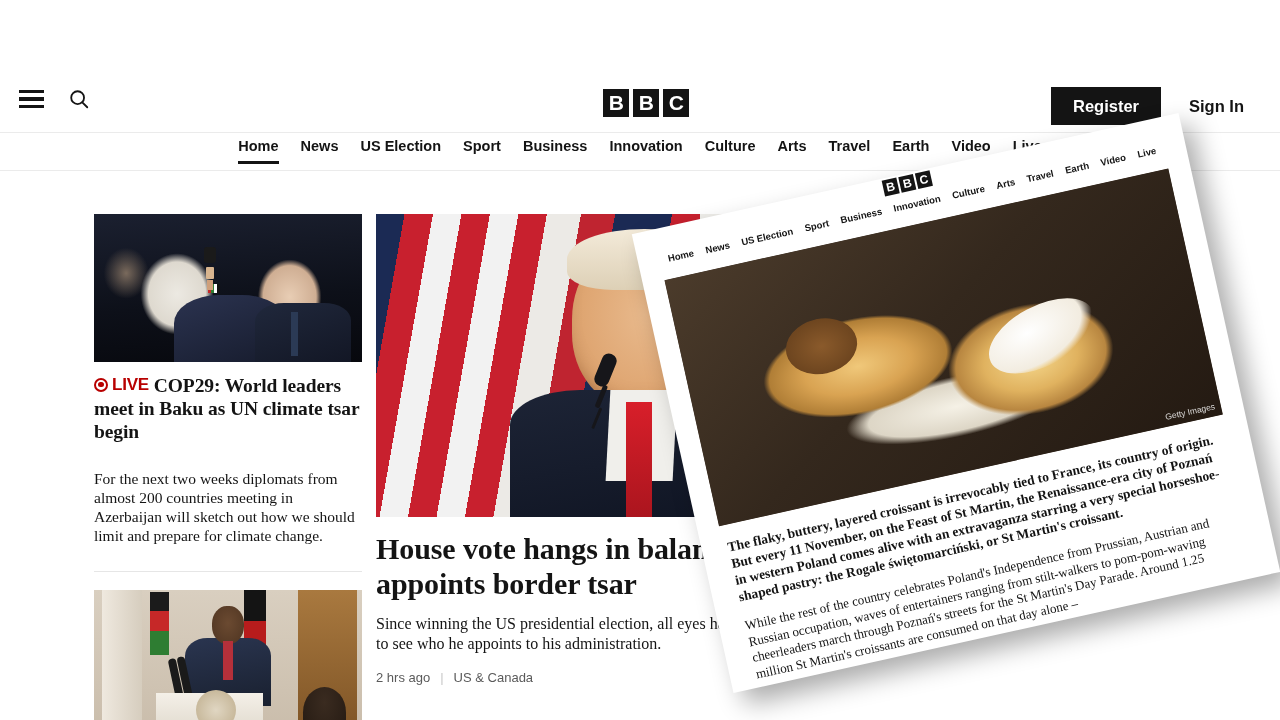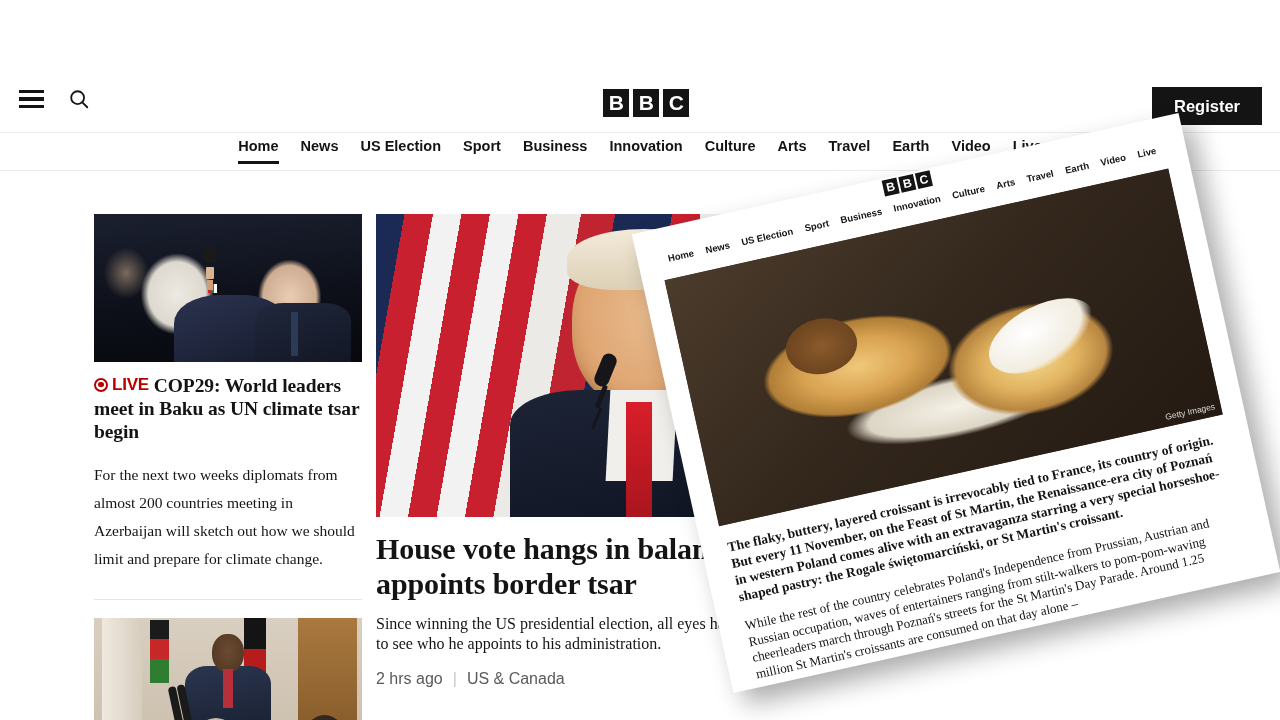--- a/index.html
+++ b/index.html
@@ -205,30 +205,30 @@
     font-weight: 700;
     color: #141414;
     letter-spacing: -0.1px;
   }
   .headline.h-small { font-size: 19.5px; line-height: 23px; margin-top: 11px; }
   .headline.h-big { font-size: 30px; line-height: 35px; margin-top: 14px; }
 
   .summary {
     font-family: "Liberation Serif", serif;
     font-size: 15.5px;
-    line-height: 28px;
+    line-height: 19px;
     color: #141414;
-    margin-top: 18px;
+    margin-top: 26px;
   }
   .summary.big { font-size: 16px; line-height: 20px; margin-top: 13px; }
 
   .meta {
     margin-top: 16px;
     font-family: "Liberation Sans", sans-serif;
-    font-size: 16px;
+    font-size: 13px;
     color: #5a5a5a;
     display: flex;
     align-items: center;
     gap: 10px;
   }
   .meta .sep { color: #c8c8c8; }
 
   .divider {
     height: 1px;
     background: #e6e6e6;
@@ -550,20 +550,21 @@
     </div>
 
     <div class="bbc-logo">
       <span>B</span>
       <span>B</span>
       <span>C</span>
     </div>
 
     <div class="mast-right">
       <button class="btn-register">Register</button>
+      <button class="btn-signin">Sign In</button>
     </div>
   </header>
 
   <nav class="navbar">
     <div class="navlist">
       <a class="navitem active" href="#">Home</a>
       <a class="navitem" href="#">News</a>
       <a class="navitem" href="#">US Election</a>
       <a class="navitem" href="#">Sport</a>
       <a class="navitem" href="#">Business</a>

